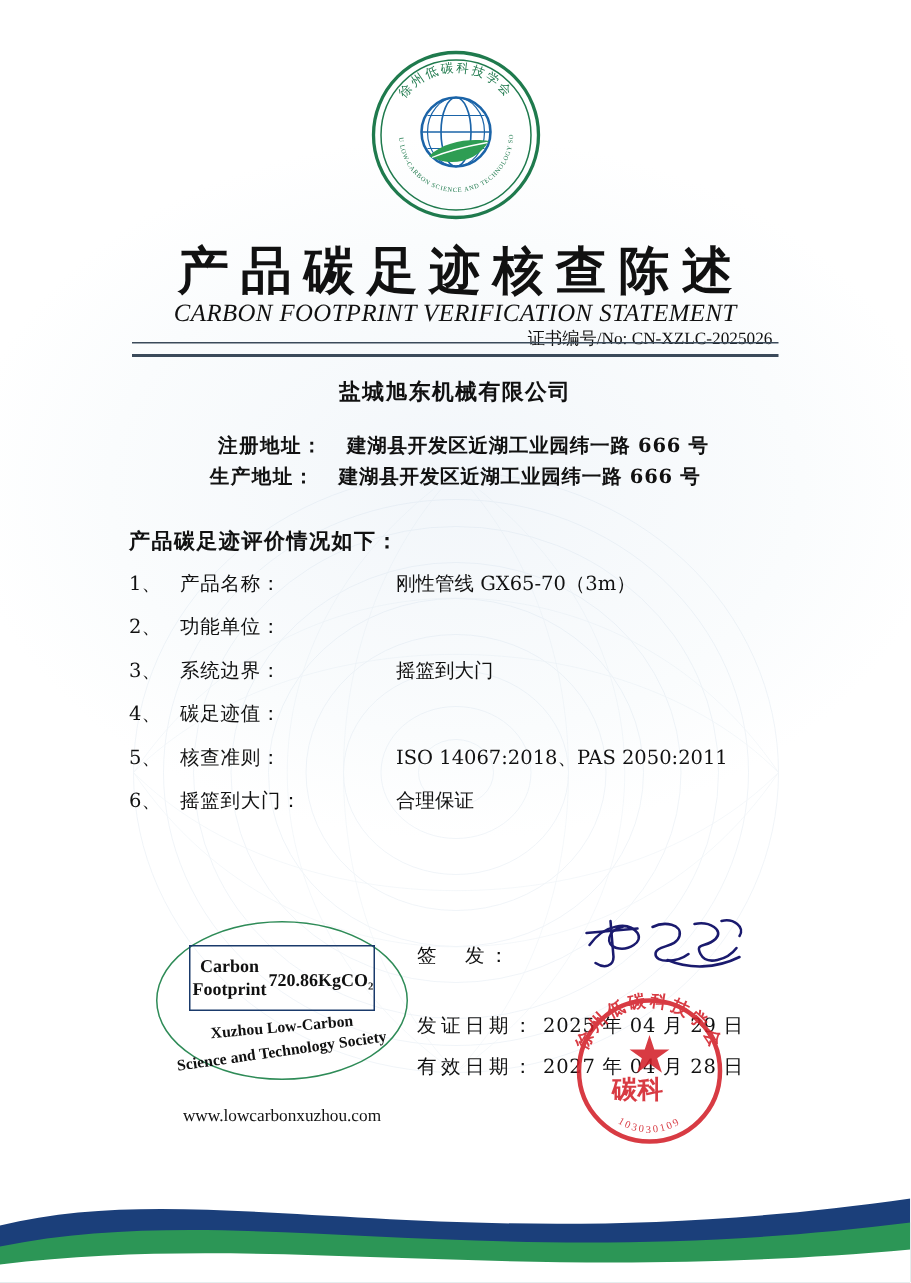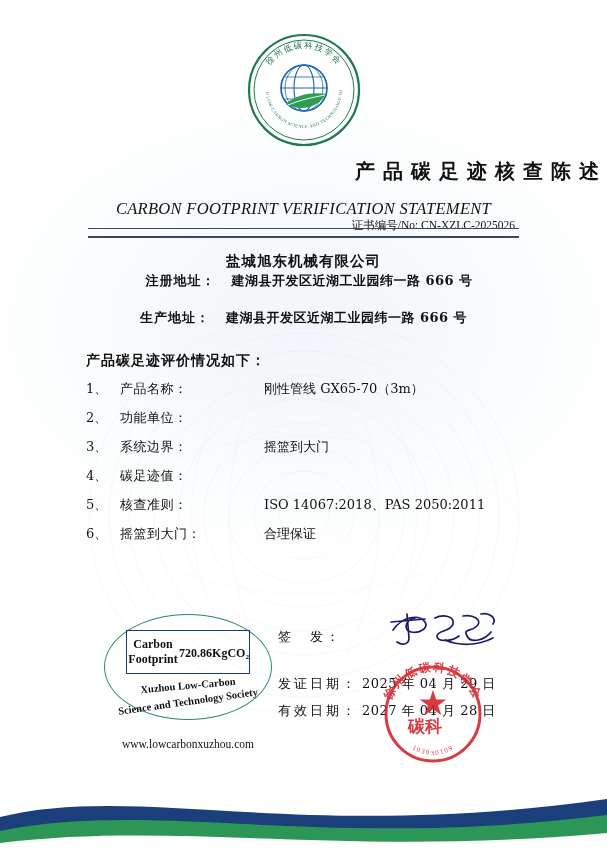--- a/index.html
+++ b/index.html
@@ -40,22 +40,22 @@
     top: 32px;
     transform: translateX(-50%);
     width: 116px;
     height: 116px;
   }
   
   .title-cn {
     position: absolute;
     left: 0; right: 0;
     top: 158px;
-    text-align: right;
-    font-size: 20px;
+    text-align: center;
+    font-size: 34px;
     letter-spacing: 8px;
     font-weight: bold;
     color: #111;
     font-family: "DejaVu Serif", serif;
     text-indent: 8px;
   }
   .title-en {
     position: absolute;
     left: 0; right: 0;
     top: 199px;
@@ -106,21 +106,21 @@
   }
   .addr-row .lbl {
     display: inline-block;
     letter-spacing: 1px;
   }
   .addr-row .val {
     display: inline-block;
     margin-left: 16px;
     letter-spacing: 0.5px;
   }
-  .addr1 { top: 272px; padding-left: 11px; }
+  .addr1 { top: 288px; padding-left: 11px; }
   .addr2 { top: 309px; }
 
   
   .section-title {
     position: absolute;
     left: 86px;
     top: 352px;
     font-size: 14px;
     font-weight: bold;
     color: #111;

